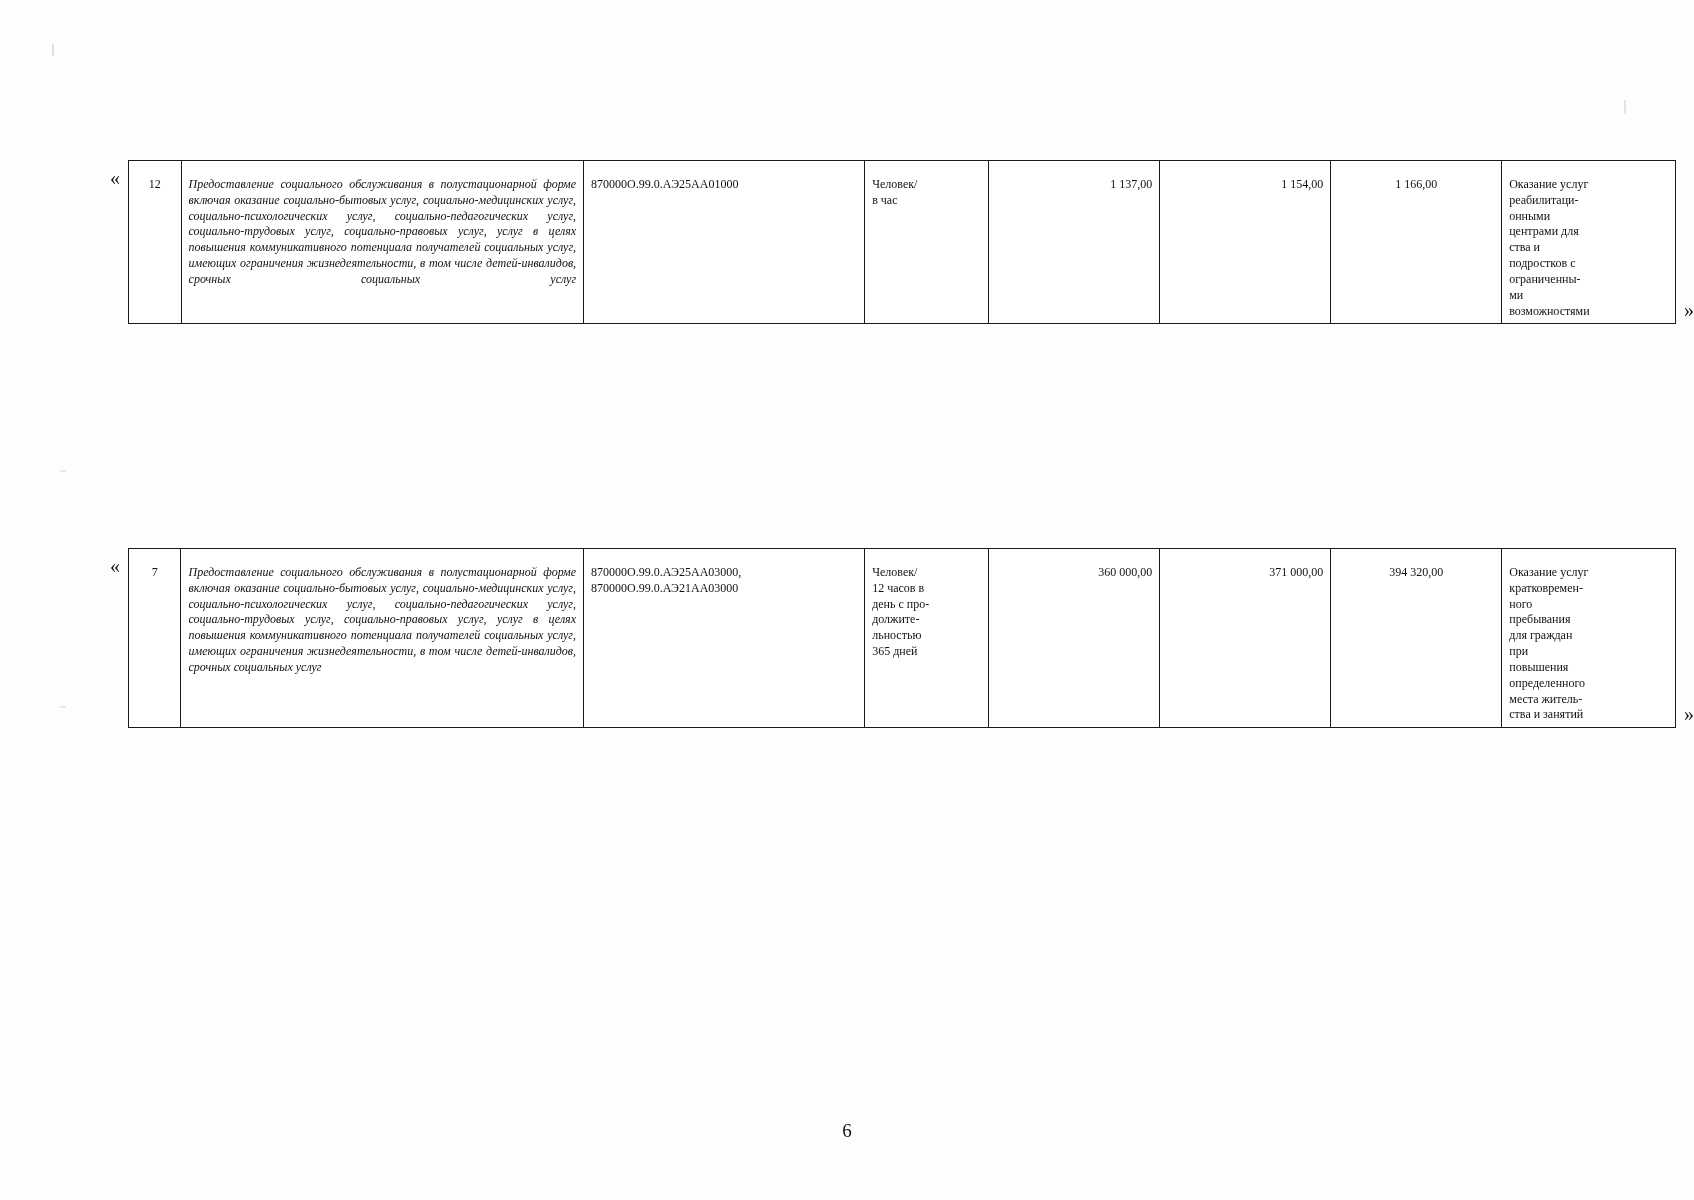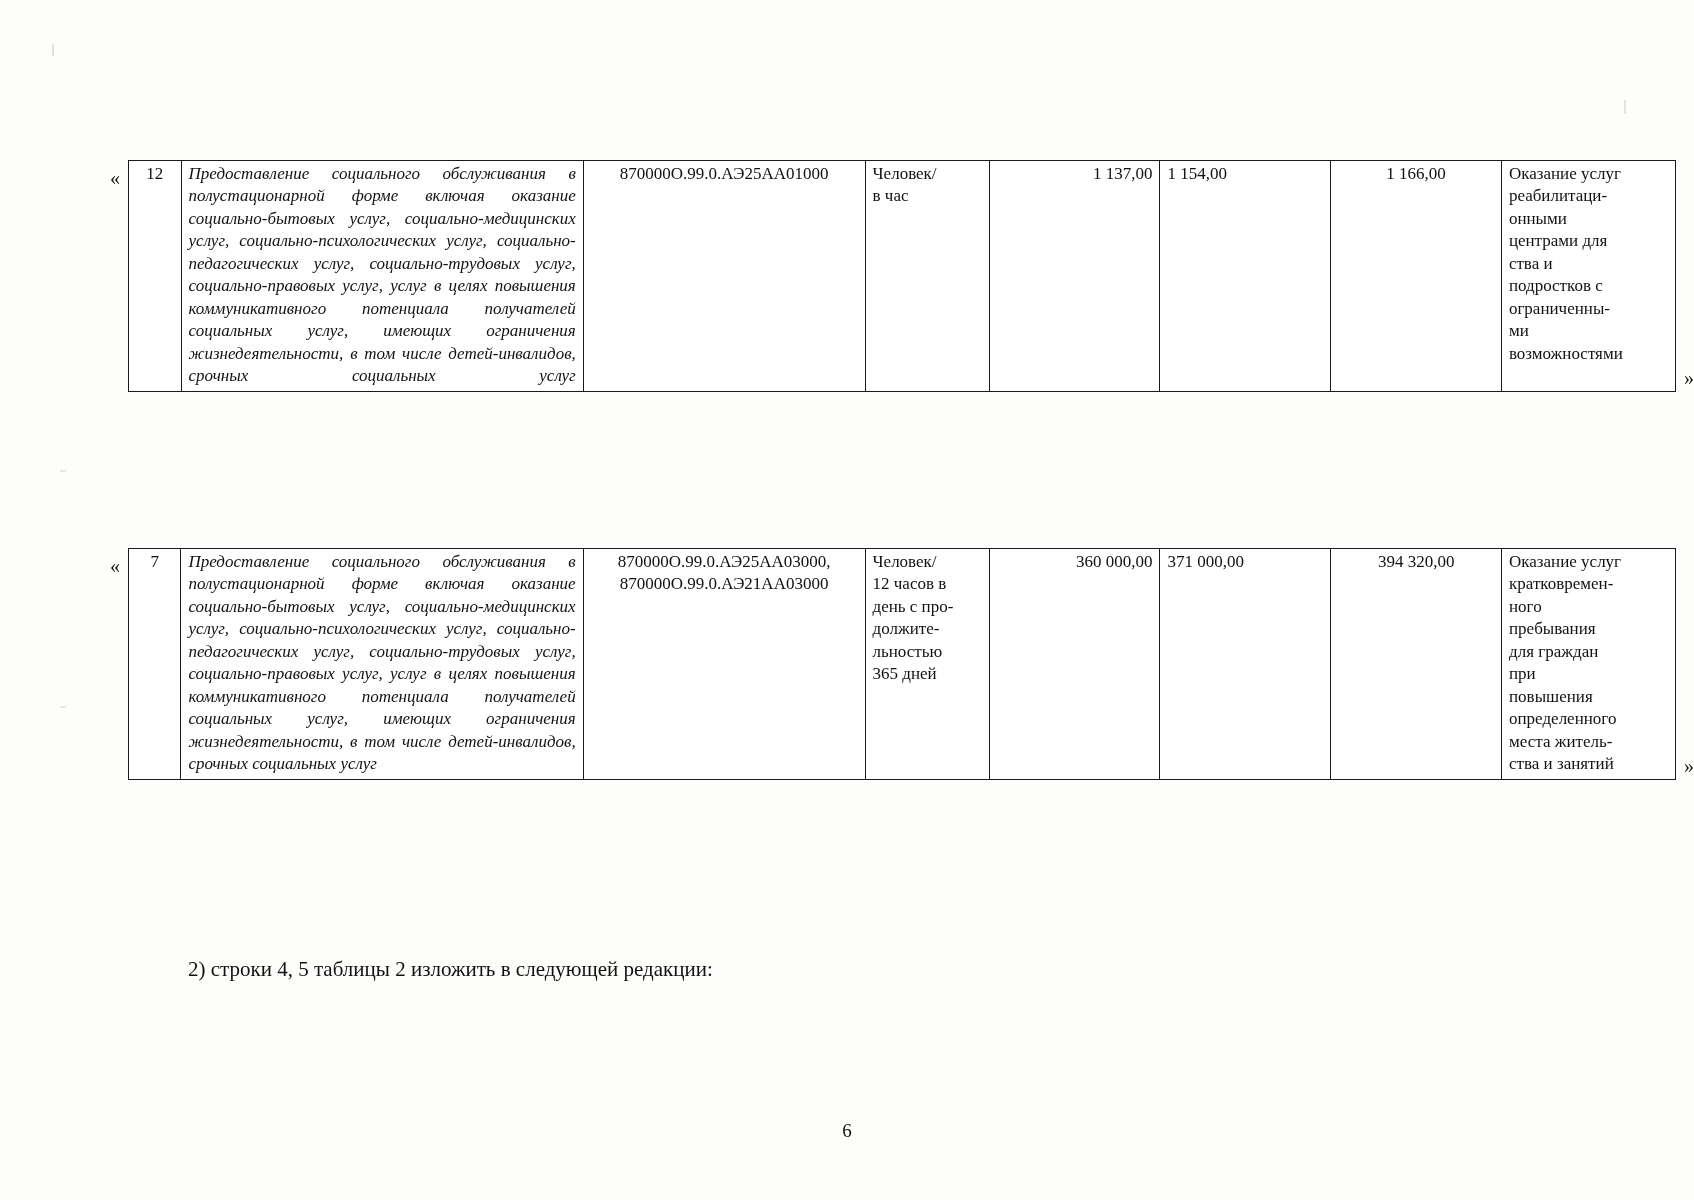--- a/index.html
+++ b/index.html
@@ -48,30 +48,30 @@
   }
 
   table.doc {
     border-collapse: collapse;
     table-layout: fixed;
     background: #fff;
   }
   table.doc td {
     border: 1.6px solid #1a1a1a;
     vertical-align: top;
-    padding: 2px 7px 4px 7px;
-    font-size: 17px;
+    padding: 16px 7px 4px 7px;
+    font-size: 12px;
     line-height: 1.32;
   }
   td.c-num    { width: 38px;  text-align: center; padding-left: 2px; padding-right: 2px;}
   td.c-name   { width: 392px; text-align: justify; text-align-last: justify; hyphens: none; font-style: italic; }
-  td.c-code   { width: 268px; text-align: center; }
+  td.c-code   { width: 268px; text-align: left; }
   td.c-unit   { width: 110px; text-align: left; margin-left: 48px; }
   td.c-v1     { width: 158px; text-align: right; padding-right: 12px;}
-  td.c-v2     { width: 158px; text-align: left; padding-right: 12px;}
+  td.c-v2     { width: 158px; text-align: right; padding-right: 12px;}
   td.c-v3     { width: 158px; text-align: center; padding-right: 12px;}
   td.c-note   { width: 160px; text-align: left; }
 
   .c-name p { margin: 0; }
   .c-code .code-line { display: block; }
   .c-unit .unit-line { display: block; }
   .c-note .note-line { display: block; }
 
   
   .tbl2 td.c-name { text-align: justify; text-align-last: left; }
@@ -178,17 +178,16 @@
           <span class="note-line">определенного</span>
           <span class="note-line">места житель-</span>
           <span class="note-line">ства и занятий</span>
         </td>
       </tr>
     </tbody>
       </table>
     <div class="quote-right">»</div>
   </div>
 
-  <div class="para" style="left:188px; top:955px; width:1200px;">2)  строки 4, 5 таблицы 2 изложить в следующей редакции:</div>
 
   <div class="pagenum" style="top:1120px;">6</div>
 
 </div>
 
 </body></html>

